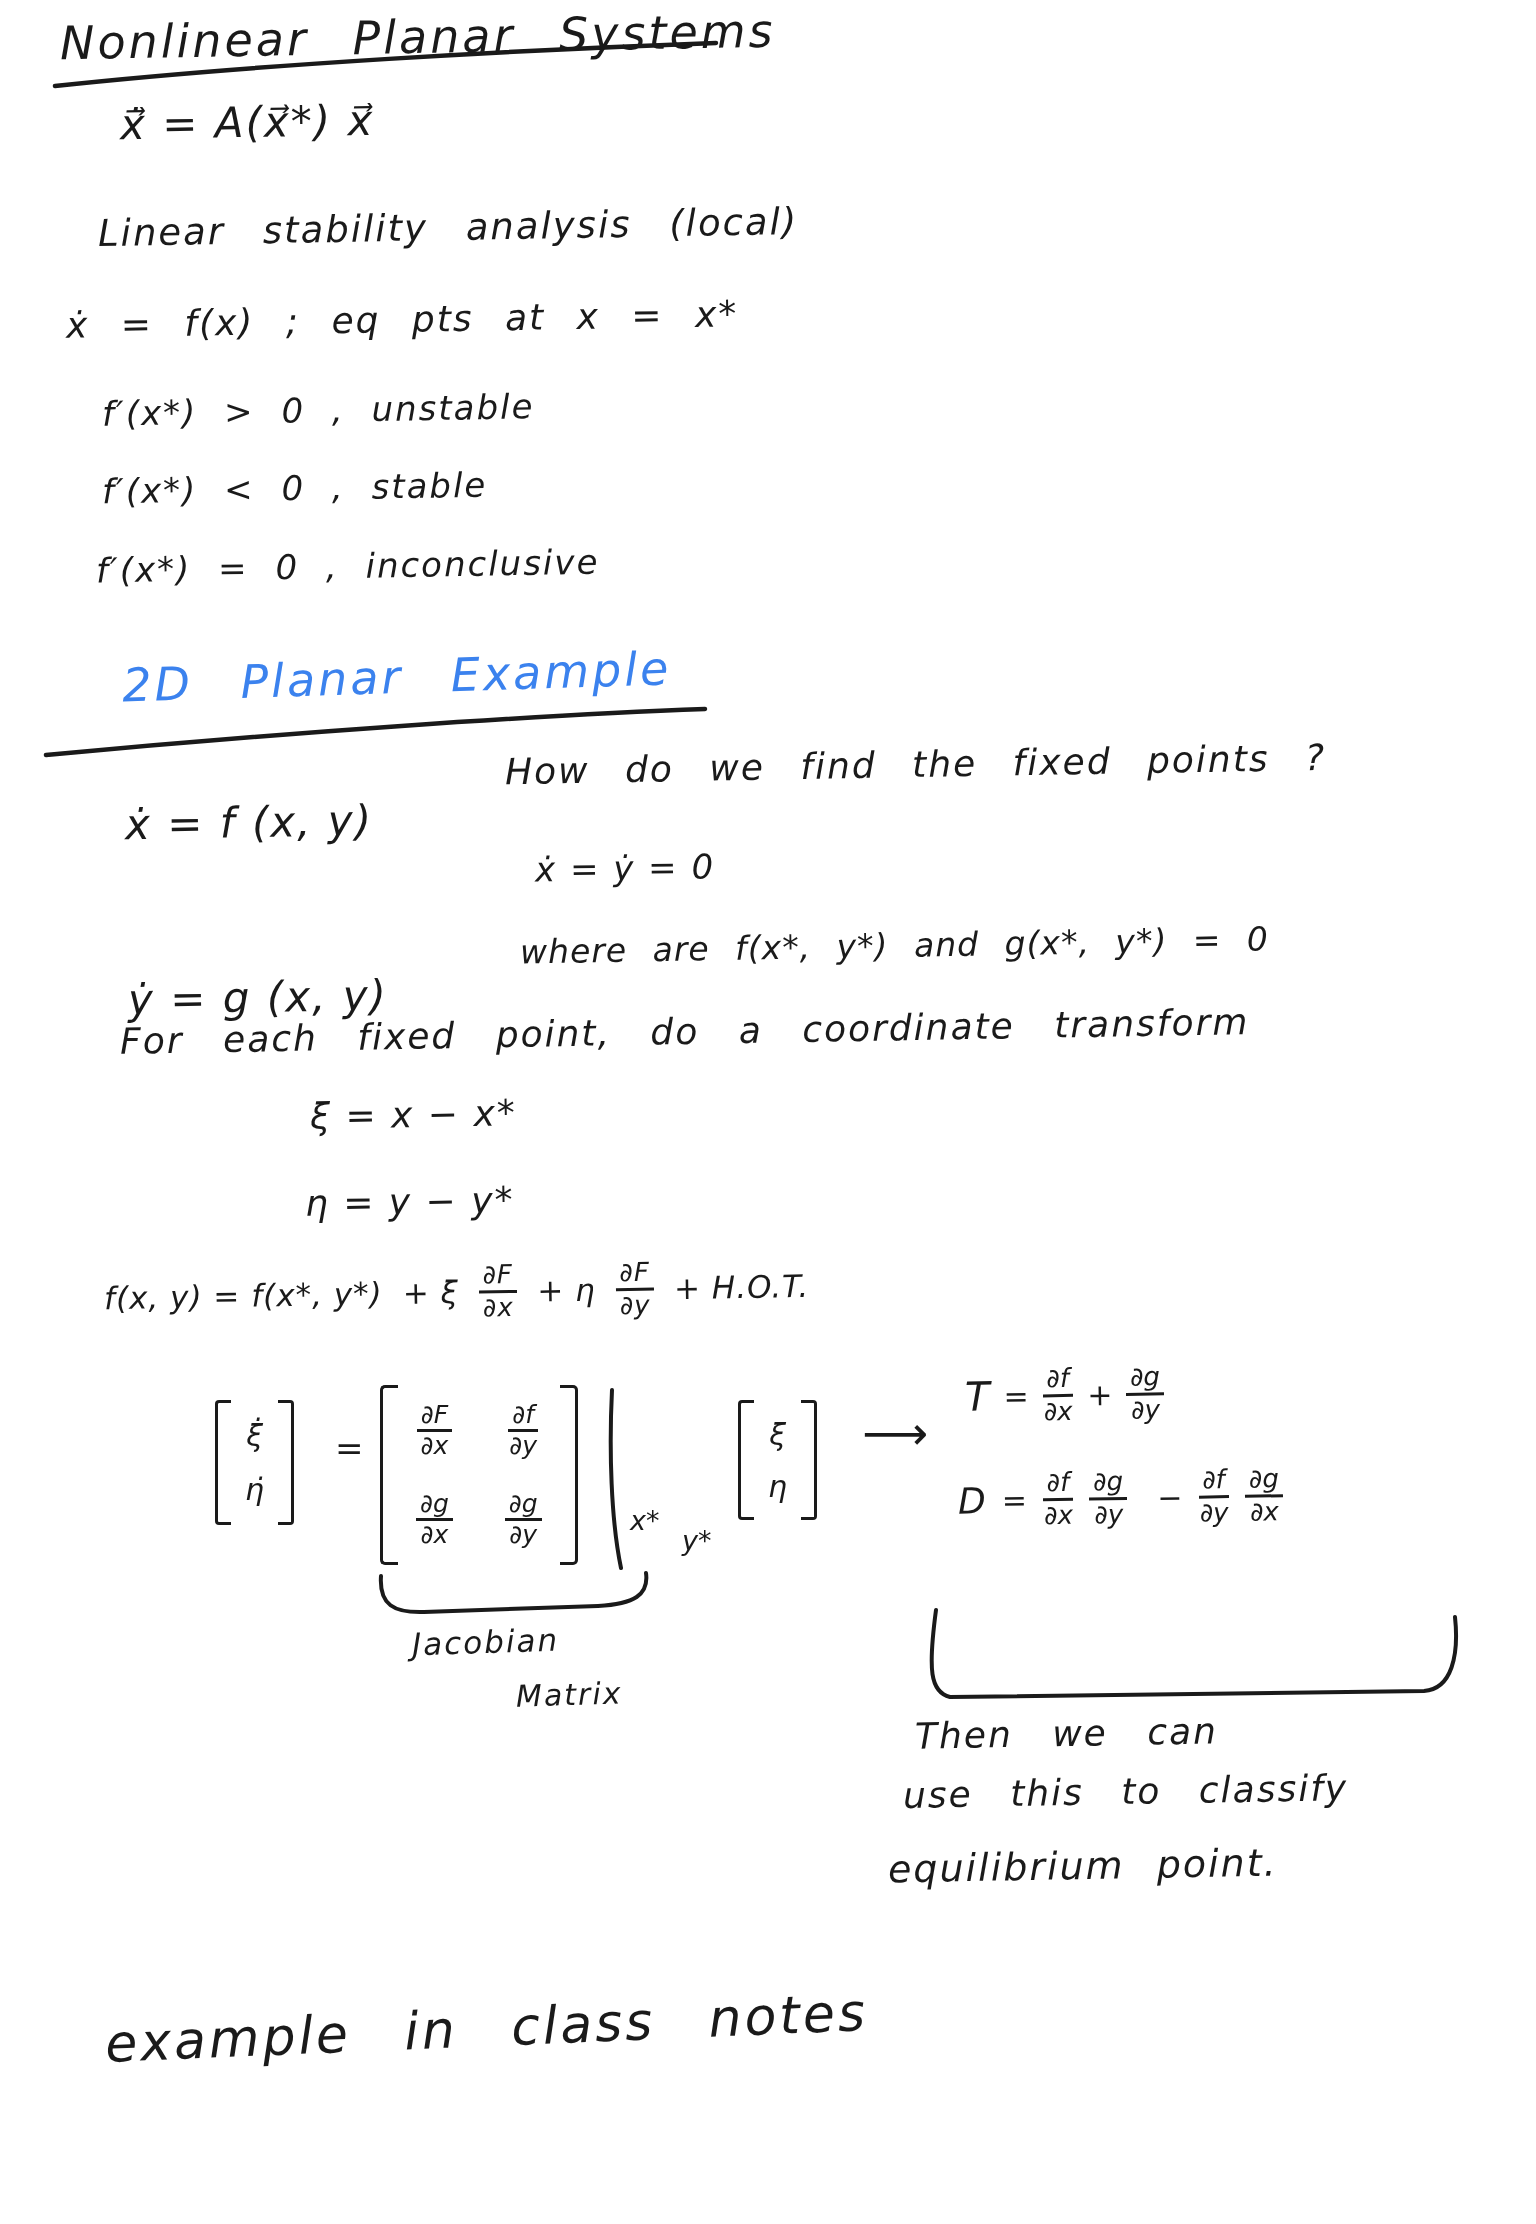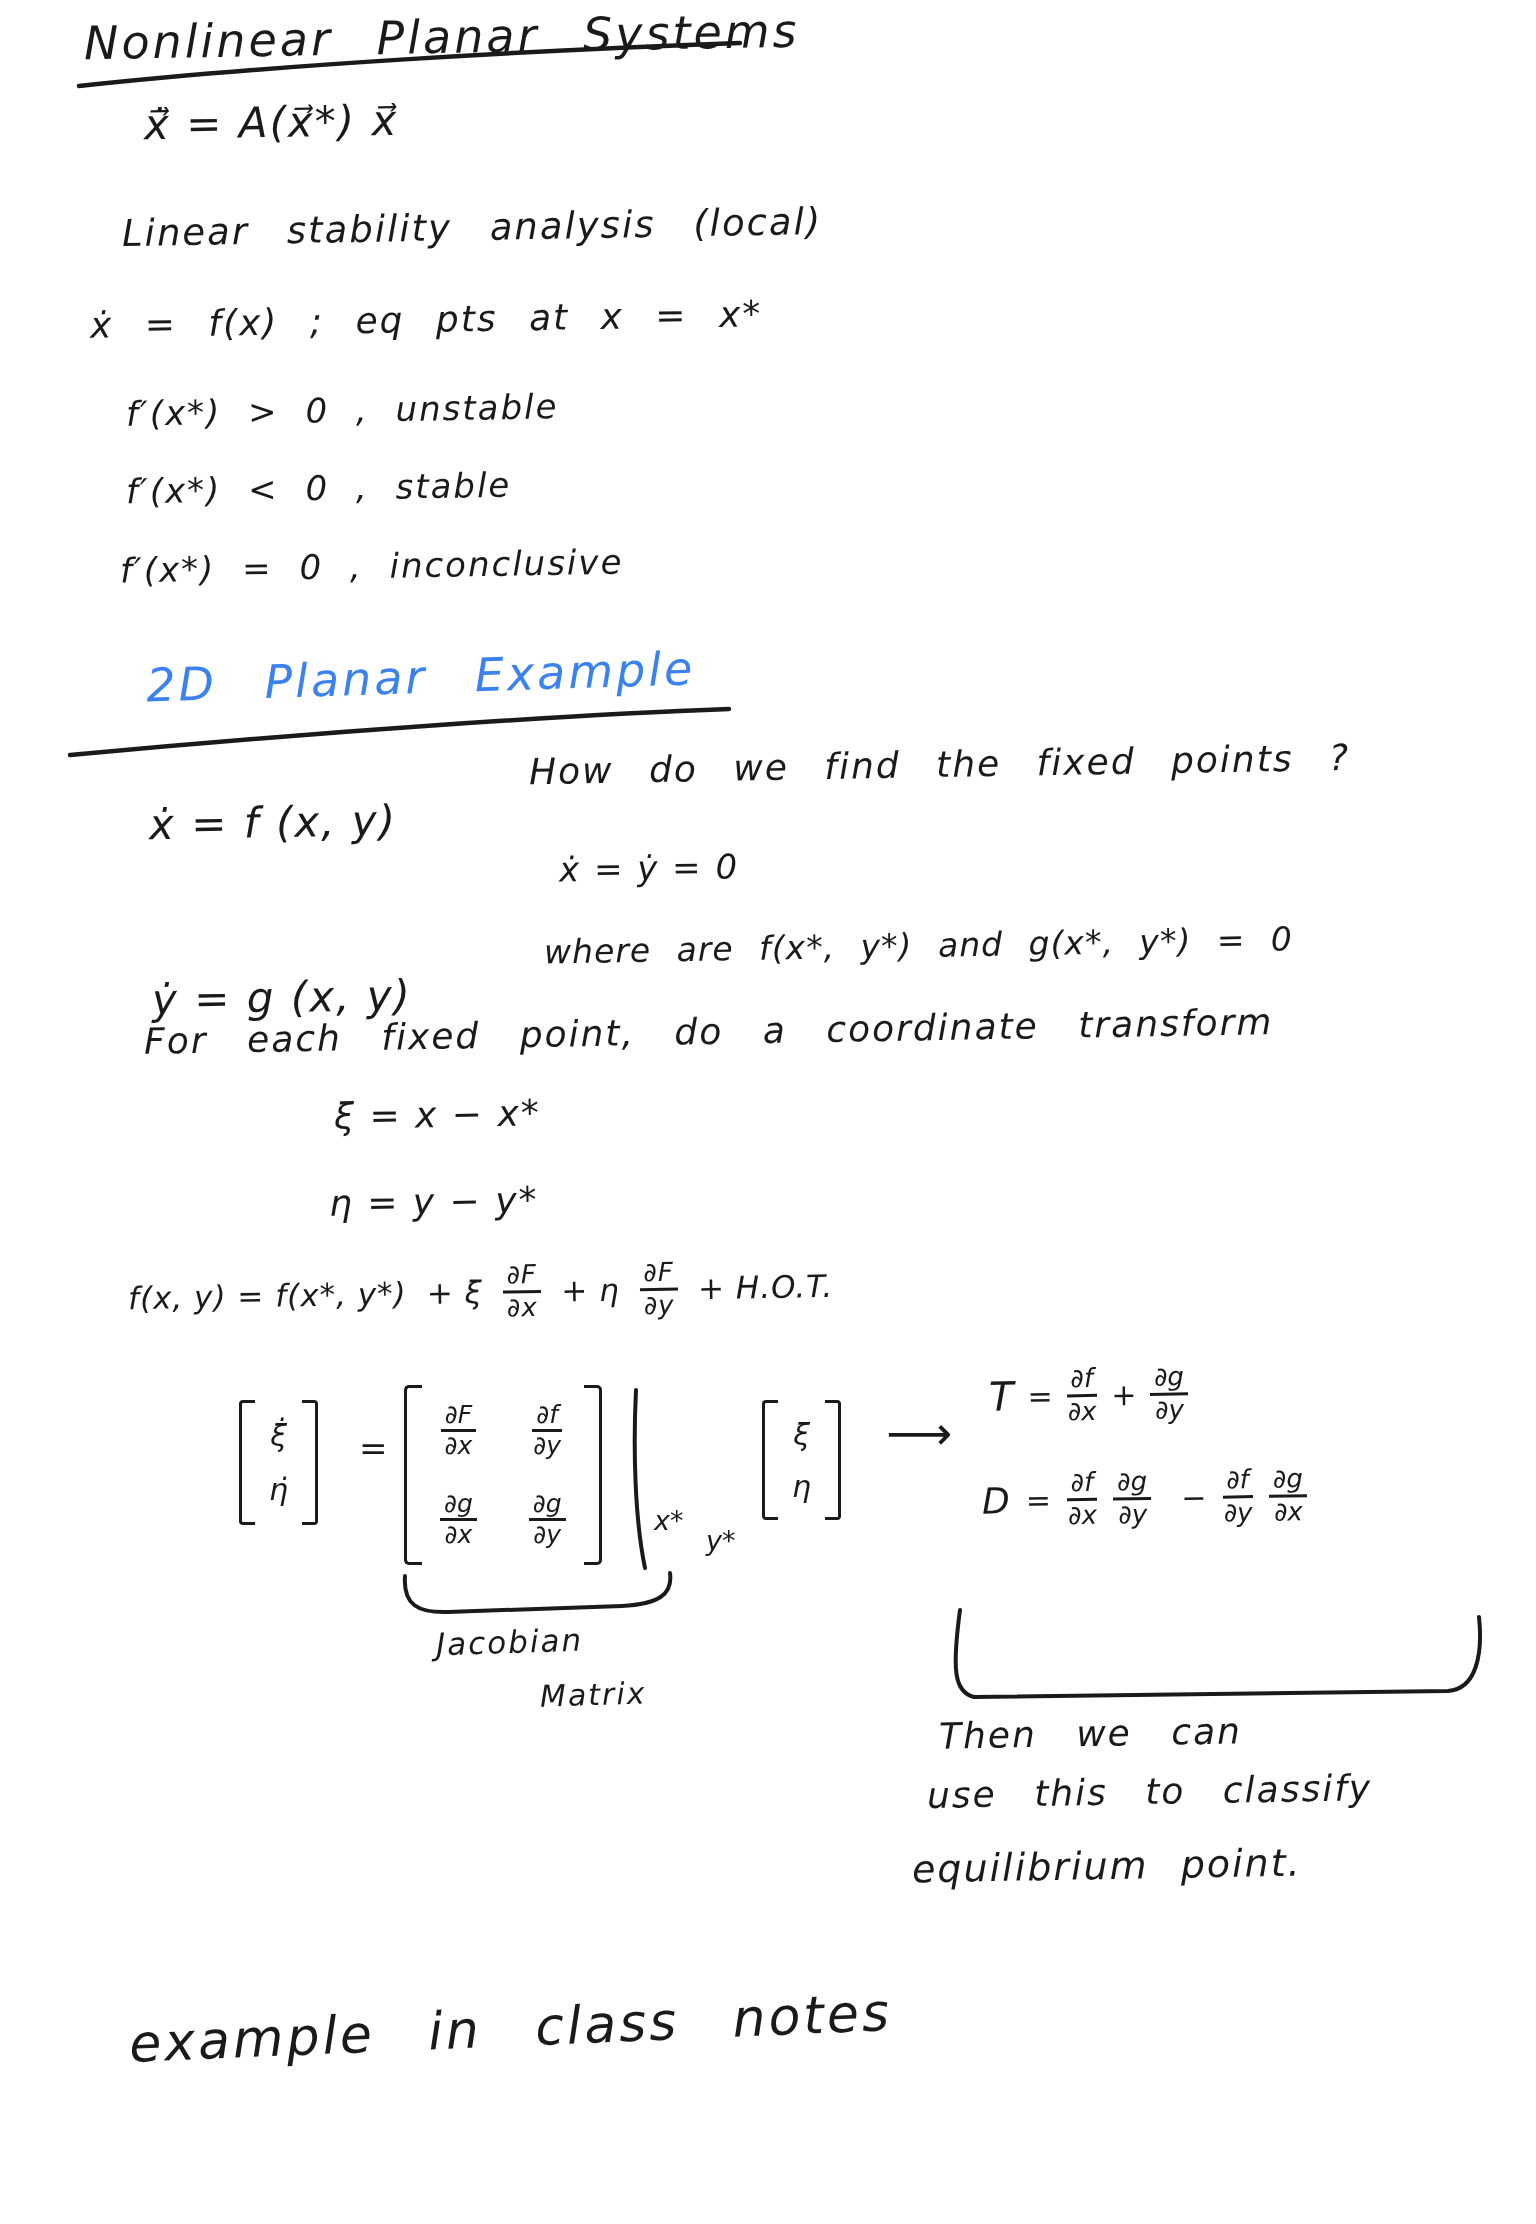--- a/index.html
+++ b/index.html
@@ -1,18 +1,18 @@
 <!DOCTYPE html>
 <html style="--ink: #1a1a1a; --blue: #3b82ee;"><head>
 <meta charset="utf-8">
 <style>
   :root{ --ink:#1a1a1a; --blue:#3b82ee; }
   html,body{margin:0;padding:0;background:#ffffff;}
   .page{position:relative;width:1508px;height:2224px;background:#ffffff;overflow:hidden;
-        font-family:"DejaVu Sans", sans-serif;color:var(--ink);margin-left:24px;}
+        font-family:"DejaVu Sans", sans-serif;color:var(--ink);}
   .ink-layer{position:absolute;inset:0;pointer-events:none;}
   .line{position:absolute;white-space:nowrap;font-style:italic;color:var(--ink);line-height:1.1;}
   .r1{transform:rotate(-1deg);} .r2{transform:rotate(-1.8deg);} .r3{transform:rotate(-2.4deg);}
   .blue{color:var(--blue);}
   .row{position:absolute;display:flex;align-items:center;white-space:nowrap;font-style:italic;color:var(--ink);}
   .frac{display:inline-flex;flex-direction:column;align-items:center;line-height:1.06;font-style:italic;}
   .frac .num{border-bottom:3px solid var(--ink);padding:0 4px 1px;}
   .frac .den{padding-top:1px;}
   .vec{position:absolute;display:flex;align-items:stretch;}
   .vec .b{width:13px;}

